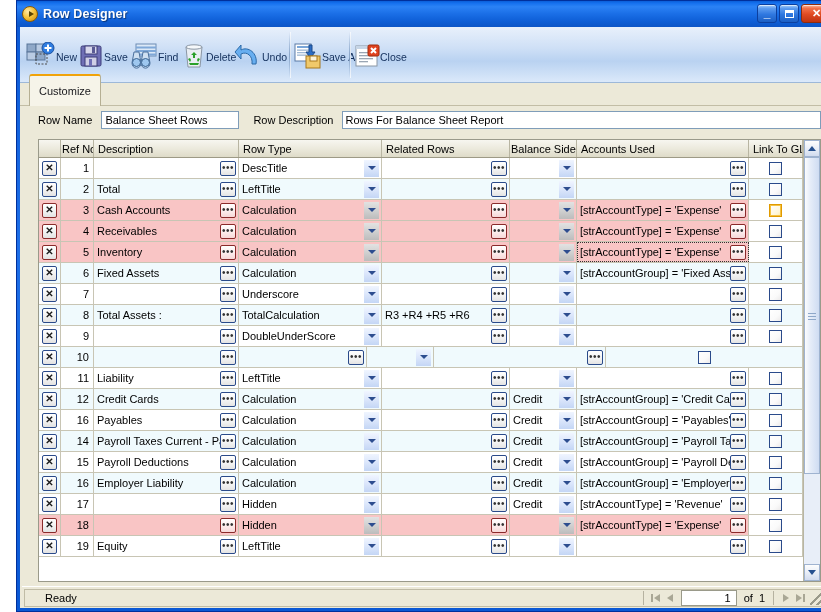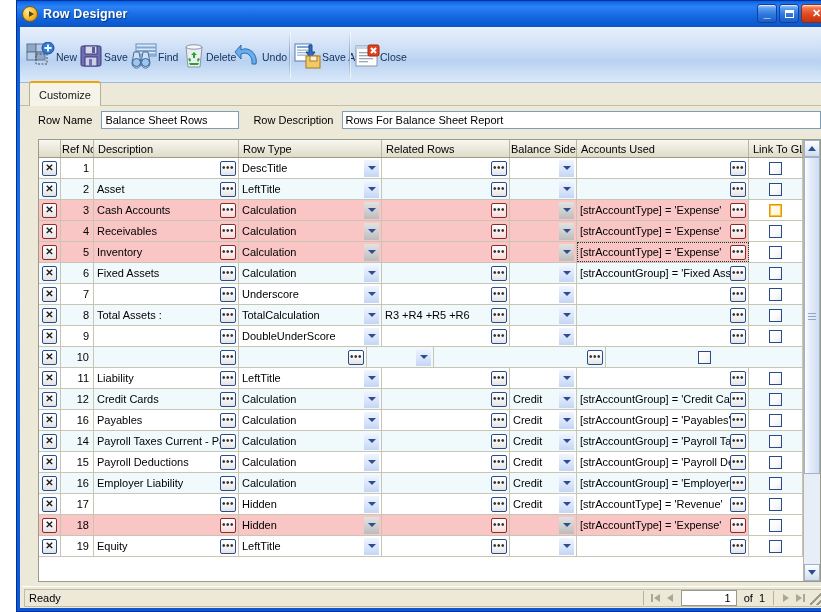--- a/index.html
+++ b/index.html
@@ -144,21 +144,21 @@
     height: 20px;
     padding-left: 9px;
     display: flex;
     align-items: flex-end;
     background: #ece9d8;
     border-bottom: 1px solid #c2bda5;
     box-sizing: border-box;
     margin-top: 3px;
   }
   .tab {
-    height: 25px;
+    height: 32px;
     padding: 0 9px;
     background: #f6f4e9;
     border: 1px solid #b5af93;
     border-bottom: none;
     border-top: 2px solid #f0a30a;
     border-radius: 3px 3px 0 0;
     display: flex; align-items: center;
     font-size: 11px;
     color: #18181c;
     box-sizing: border-box;
@@ -361,21 +361,21 @@
     box-sizing: border-box;
   }
   .status-pane {
     flex: 1 1 auto;
     height: 18px;
     margin-left: 2px;
     border: 1px solid #c0bca6;
     border-right: none;
     box-sizing: border-box;
     display: flex; align-items: center;
-    padding-left: 4px;
+    padding-left: 20px;
     font-size: 11px; color: #000;
     background: #ece9d8;
   }
   .nav {
     flex: 0 0 auto;
     height: 18px;
     border: 1px solid #c0bca6;
     border-left: none;
     box-sizing: border-box;
     display: flex; align-items: center;
@@ -599,21 +599,21 @@
                 <div class="gc c-link center" style="background: rgb(255, 255, 255);">
                   <div class="chk"></div>
                 </div>
               </div>
               <div class="grow alt">
                 <div class="gc c-del center">
                   <div class="xbtn">✕</div>
                 </div>
                 <div class="gc c-ref rightnum">2</div>
                 <div class="gc c-desc">
-                  <span class="celltext">Asset</span>
+                  <span class="celltext">Total</span>
                   <div class="ellbtn">•••</div>
                 </div>
                 <div class="gc c-type">
                   <span class="celltext">LeftTitle</span>
                   <div class="ddbtn"></div>
                 </div>
                 <div class="gc c-rel">
                   <span class="celltext"></span>
                   <div class="ellbtn">•••</div>
                 </div>

